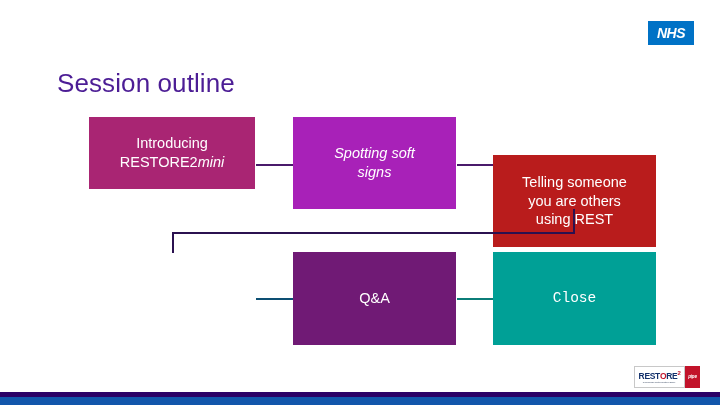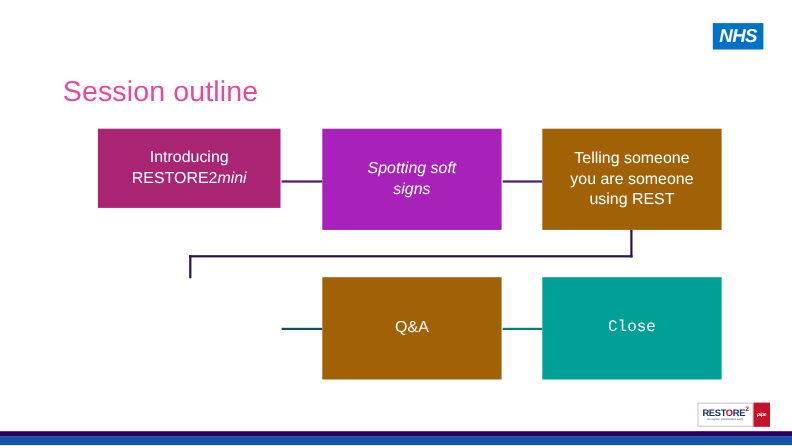--- a/index.html
+++ b/index.html
@@ -32,34 +32,34 @@
     height: 24px;
     background: #0072c6;
     display: flex;
     align-items: center;
     justify-content: center;
   }
   .nhs-logo .nhs-text {
     color: #ffffff;
     font-weight: bold;
     font-style: italic;
-    font-size: 17px;
+    font-size: 14px;
     letter-spacing: -0.5px;
     line-height: 1;
     transform: translateY(-0.5px);
     font-family: "Liberation Sans", sans-serif;
   }
 
   
   .slide-title {
     position: absolute;
     left: 57px;
     top: 68px;
     font-size: 26px;
-    color: #ec4899;
+    color: #4c1d95;
     font-weight: normal;
     letter-spacing: 0.1px;
     white-space: nowrap;
   }
 
   
   .flow-box {
     position: absolute;
     display: flex;
     align-items: center;
@@ -195,32 +195,32 @@
   </div>
 
   <div class="conn-h" id="conn-1-2"></div>
 
   <div class="flow-box" id="box-softsigns" style="background:#a821b8;font-style:italic;">
     <span class="label"><span>Spotting soft</span><br><span>signs</span></span>
   </div>
 
   <div class="conn-h" id="conn-2-3"></div>
 
-  <div class="flow-box" id="box-sbard" style="background:#a16207;">
-    <span class="label"><span>Telling someone</span><br><span>you are someone</span><br><span>using REST</span></span>
+  <div class="flow-box" id="box-sbard" style="background:#b91c1c;margin-top:38px;">
+    <span class="label"><span>Telling someone</span><br><span>you are others</span><br><span>using REST</span></span>
   </div>
 
   <div class="elbow-seg" id="elbow-v-right"></div>
   <div class="elbow-seg" id="elbow-h"></div>
   <div class="elbow-seg" id="elbow-v-left"></div>
 
 
   <div class="conn-h" id="conn-4-5"></div>
 
-  <div class="flow-box" id="box-qa" style="background:#a16207;">
+  <div class="flow-box" id="box-qa" style="background:#701a75;">
     <span class="label">Q&amp;A</span>
   </div>
 
   <div class="conn-h" id="conn-5-6"></div>
 
   <div class="flow-box" id="box-close" style="background:#00a096;font-family:Liberation Mono, monospace;">
     <span class="label">Close</span>
   </div>
 
   <div class="restore-logo">

